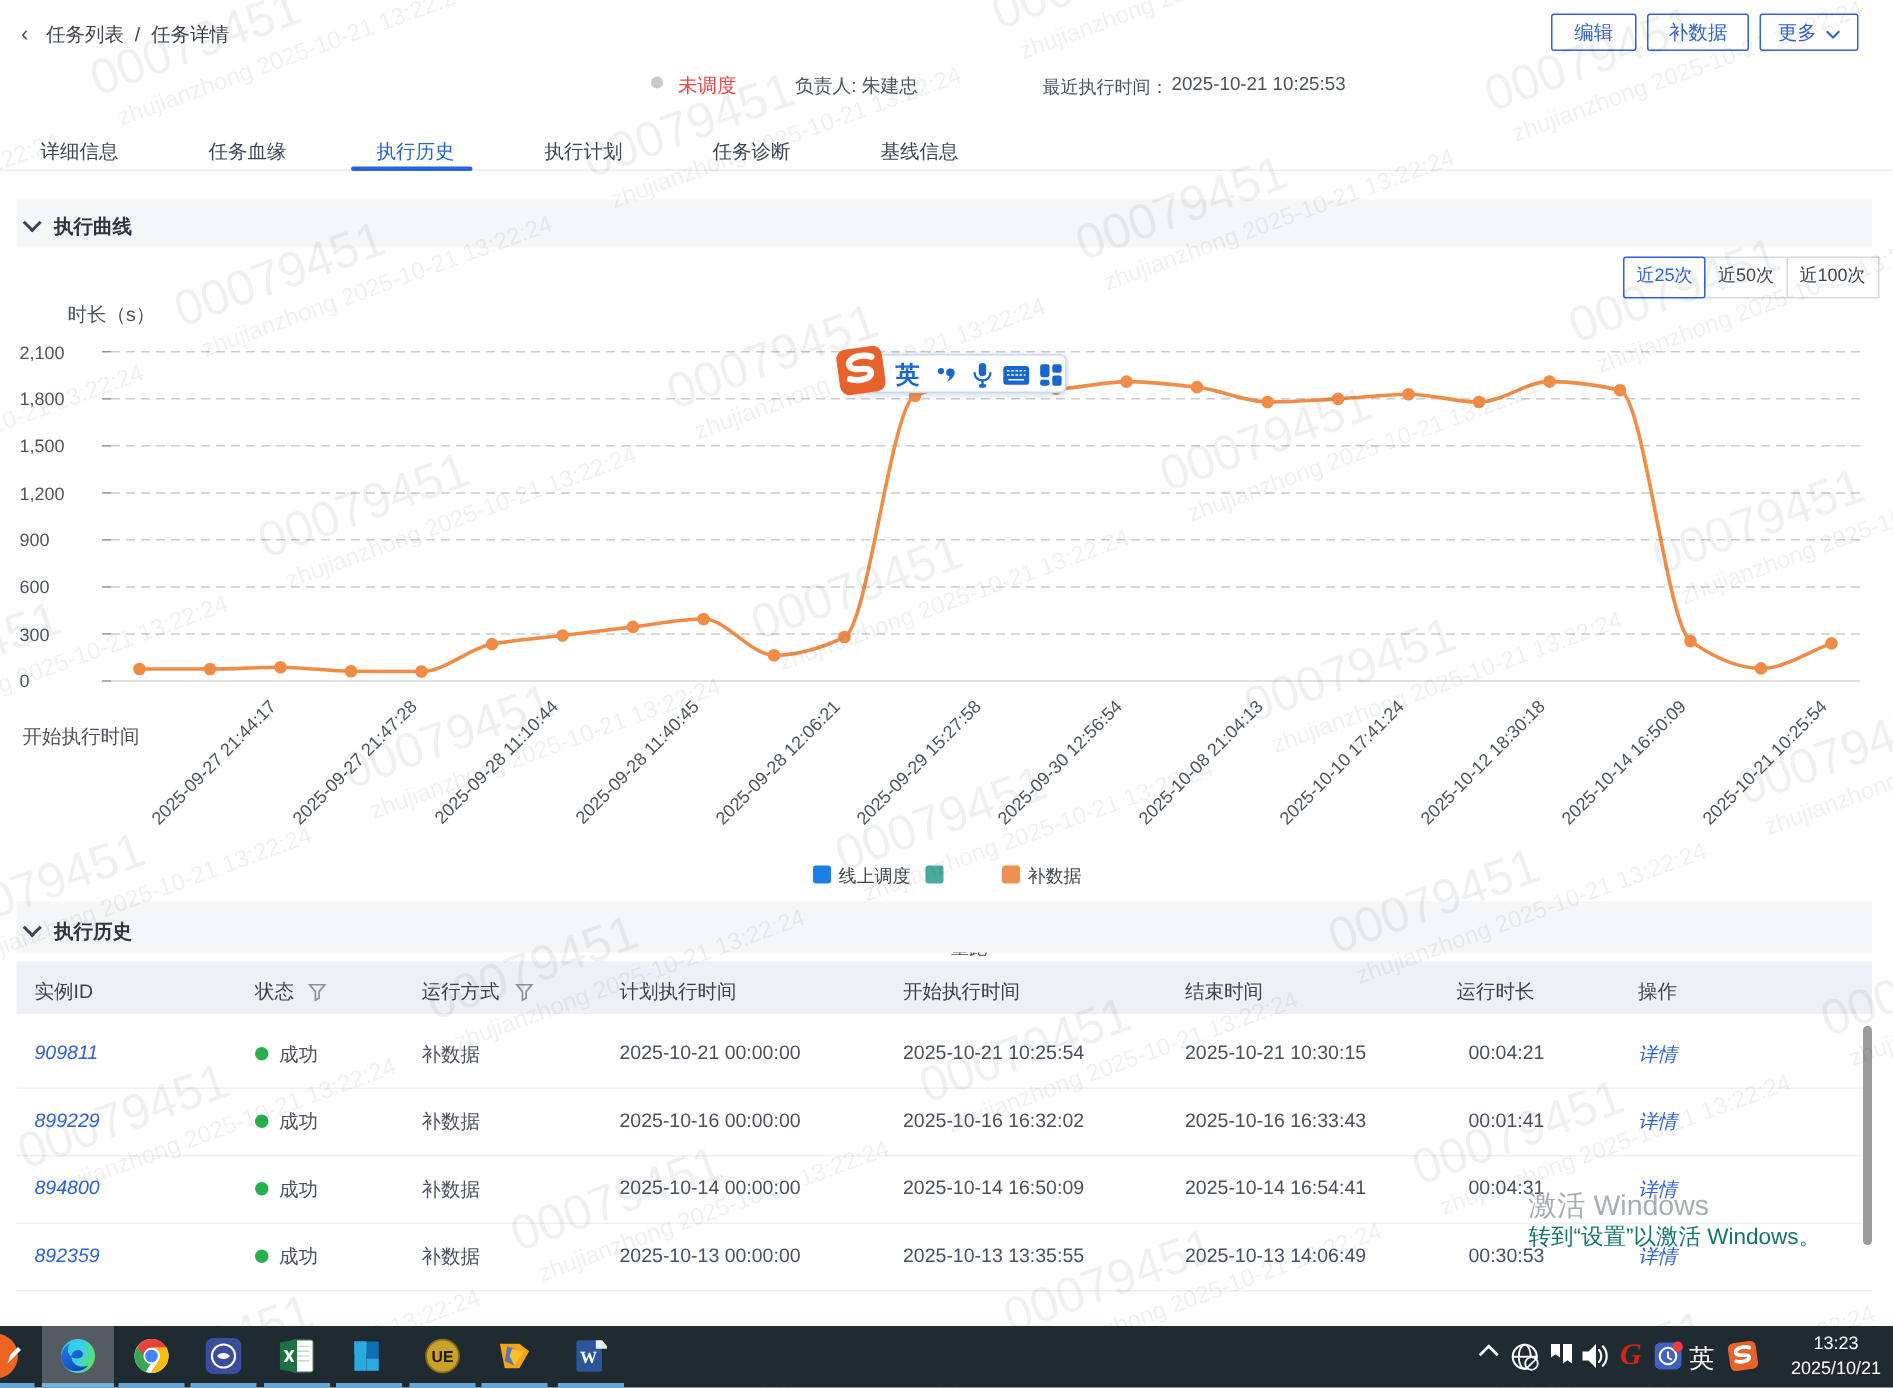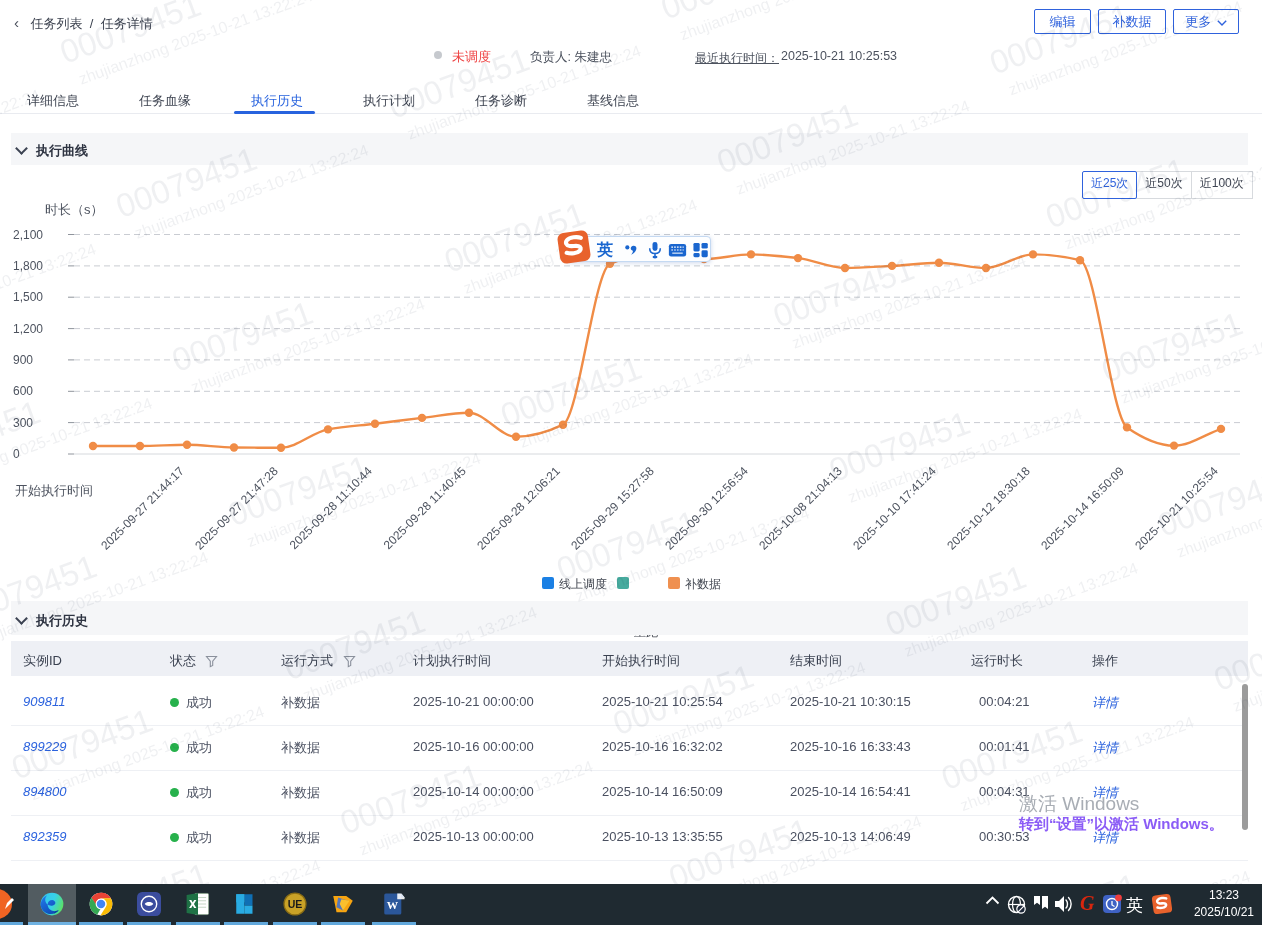--- a/index.html
+++ b/index.html
@@ -36,21 +36,21 @@
 .lsq { position:absolute; top:577px; width:12px; height:12px; border-radius:2px; }
 
 .th { position:absolute; top:652px; font-size:13px; color:#3a4150; }
 .td { position:absolute; font-size:13px; color:#4a5060; }
 .td.link { color:#2b62de;font-style:italic; }
 .rowline { position:absolute; left:11px; width:1237px; height:1px; background:#eef0f4; }
 
 #sbar { position:absolute; left:1242px; top:684px; width:6px; height:146px; background:#9b9b9b; border-radius:3px; }
 
 #act1 { position:absolute; left:1019px; top:791px; font-size:19px; color:#a8adb4; }
-#act2 { position:absolute; left:1019px; top:815px; font-size:15px; color:#8b5cf6;font-weight:bold; }
+#act2 { position:absolute; left:1019px; top:815px; font-size:15px; color:#0f766e; }
 
 .wm { position:absolute; white-space:nowrap; color:rgba(30,40,70,0.072); line-height:1; }
 .wmB { font-size:33px; }
 .wmS { font-size:16px; }
 
 #tbar { position:absolute; left:0; top:884px; width:1262px; height:41px; background:#1f2a31; z-index:20;padding-left:17px; }
 .tic { position:absolute; top:7px; width:26px; height:26px; }
 .tuline { position:absolute; top:38px; height:3px; background:#61a8dc; }
 #clock { position:absolute; right:8px; top:3px; color:#fff; font-size:12px; text-align:center; line-height:17px; }
 
@@ -64,21 +64,21 @@
   <div class="txt crumb"><span class="lt">‹</span> 任务列表&nbsp; / &nbsp;任务详情</div>
   <div class="btn" style="left:1034px;width:57px;">编辑</div>
   <div class="btn" style="left:1098px;width:68px;">补数据</div>
   <div class="btn" style="left:1173px;width:66px;">更多 <svg width="10" height="6" viewBox="0 0 10 6" style="margin-left:2px;">
         <path d="M0.8 0.8 L5 5 L9.2 0.8" fill="none" stroke="#2f62dd" stroke-width="1.4"></path>
       </svg></div>
 
   <div class="dot" style="left:434px;top:51px;width:8px;height:8px;background:#c6c9ce;"></div>
   <div class="txt meta" style="left:452px;color:#ef4444;">未调度</div>
   <div class="txt meta" style="left:530px;color:#4c525e;font-size:12.5px;top:49px;">负责人: 朱建忠</div>
-  <div class="txt meta" style="left:695px;color:#4c525e;font-size:12px;top:50px;text-decoration:underline;">最近执行时间：</div>
+  <div class="txt meta" style="left:695px;color:#4c525e;font-size:12px;top:50px;">最近执行时间：</div>
   <div class="txt meta" style="left:781px;color:#4c525e;font-size:12.5px;top:49px;">2025-10-21 10:25:53</div>
 
   <div class="tab" style="left:27px;">详细信息</div>
   <div class="tab" style="left:139px;">任务血缘</div>
   <div class="tab act" style="left:251px;">执行历史</div>
   <div class="tab" style="left:363px;">执行计划</div>
   <div class="tab" style="left:475px;">任务诊断</div>
   <div class="tab" style="left:587px;">基线信息</div>
   <div class="tabline"></div>
   <div class="tabind"></div>

